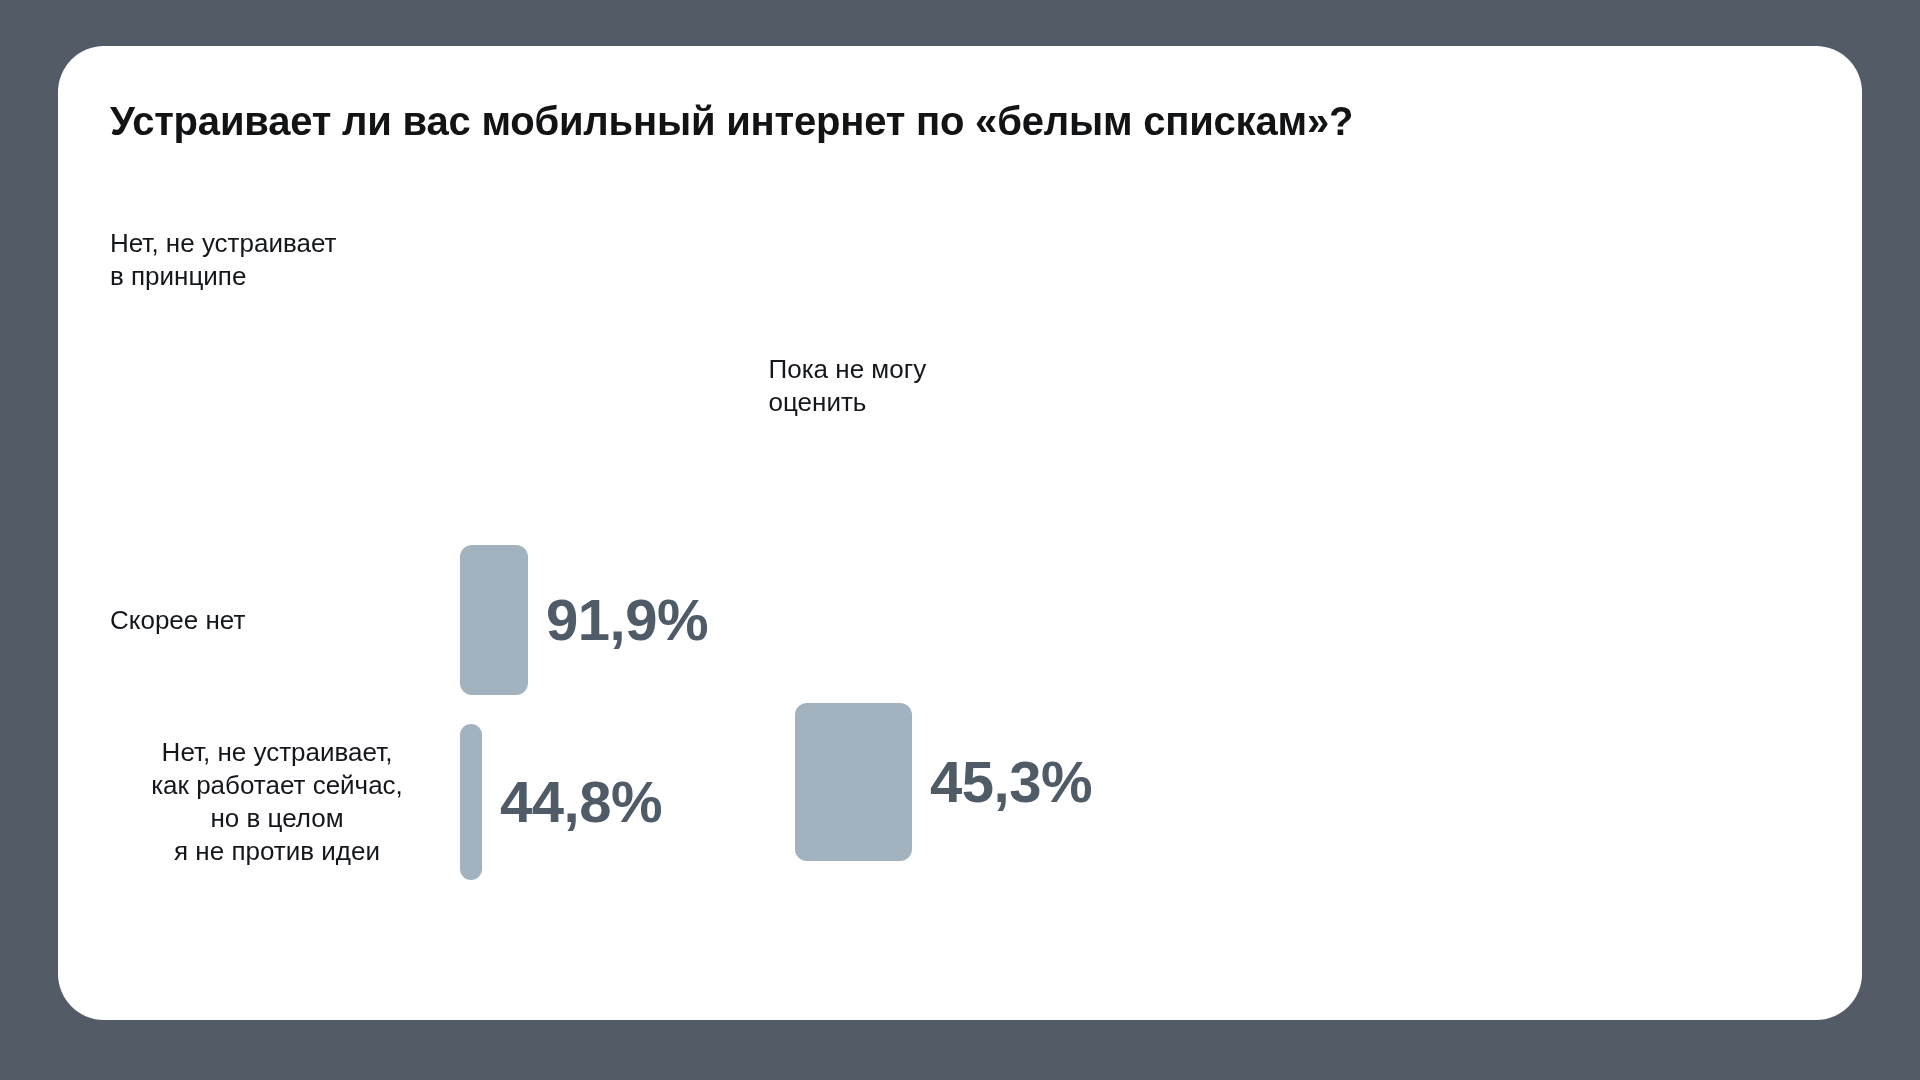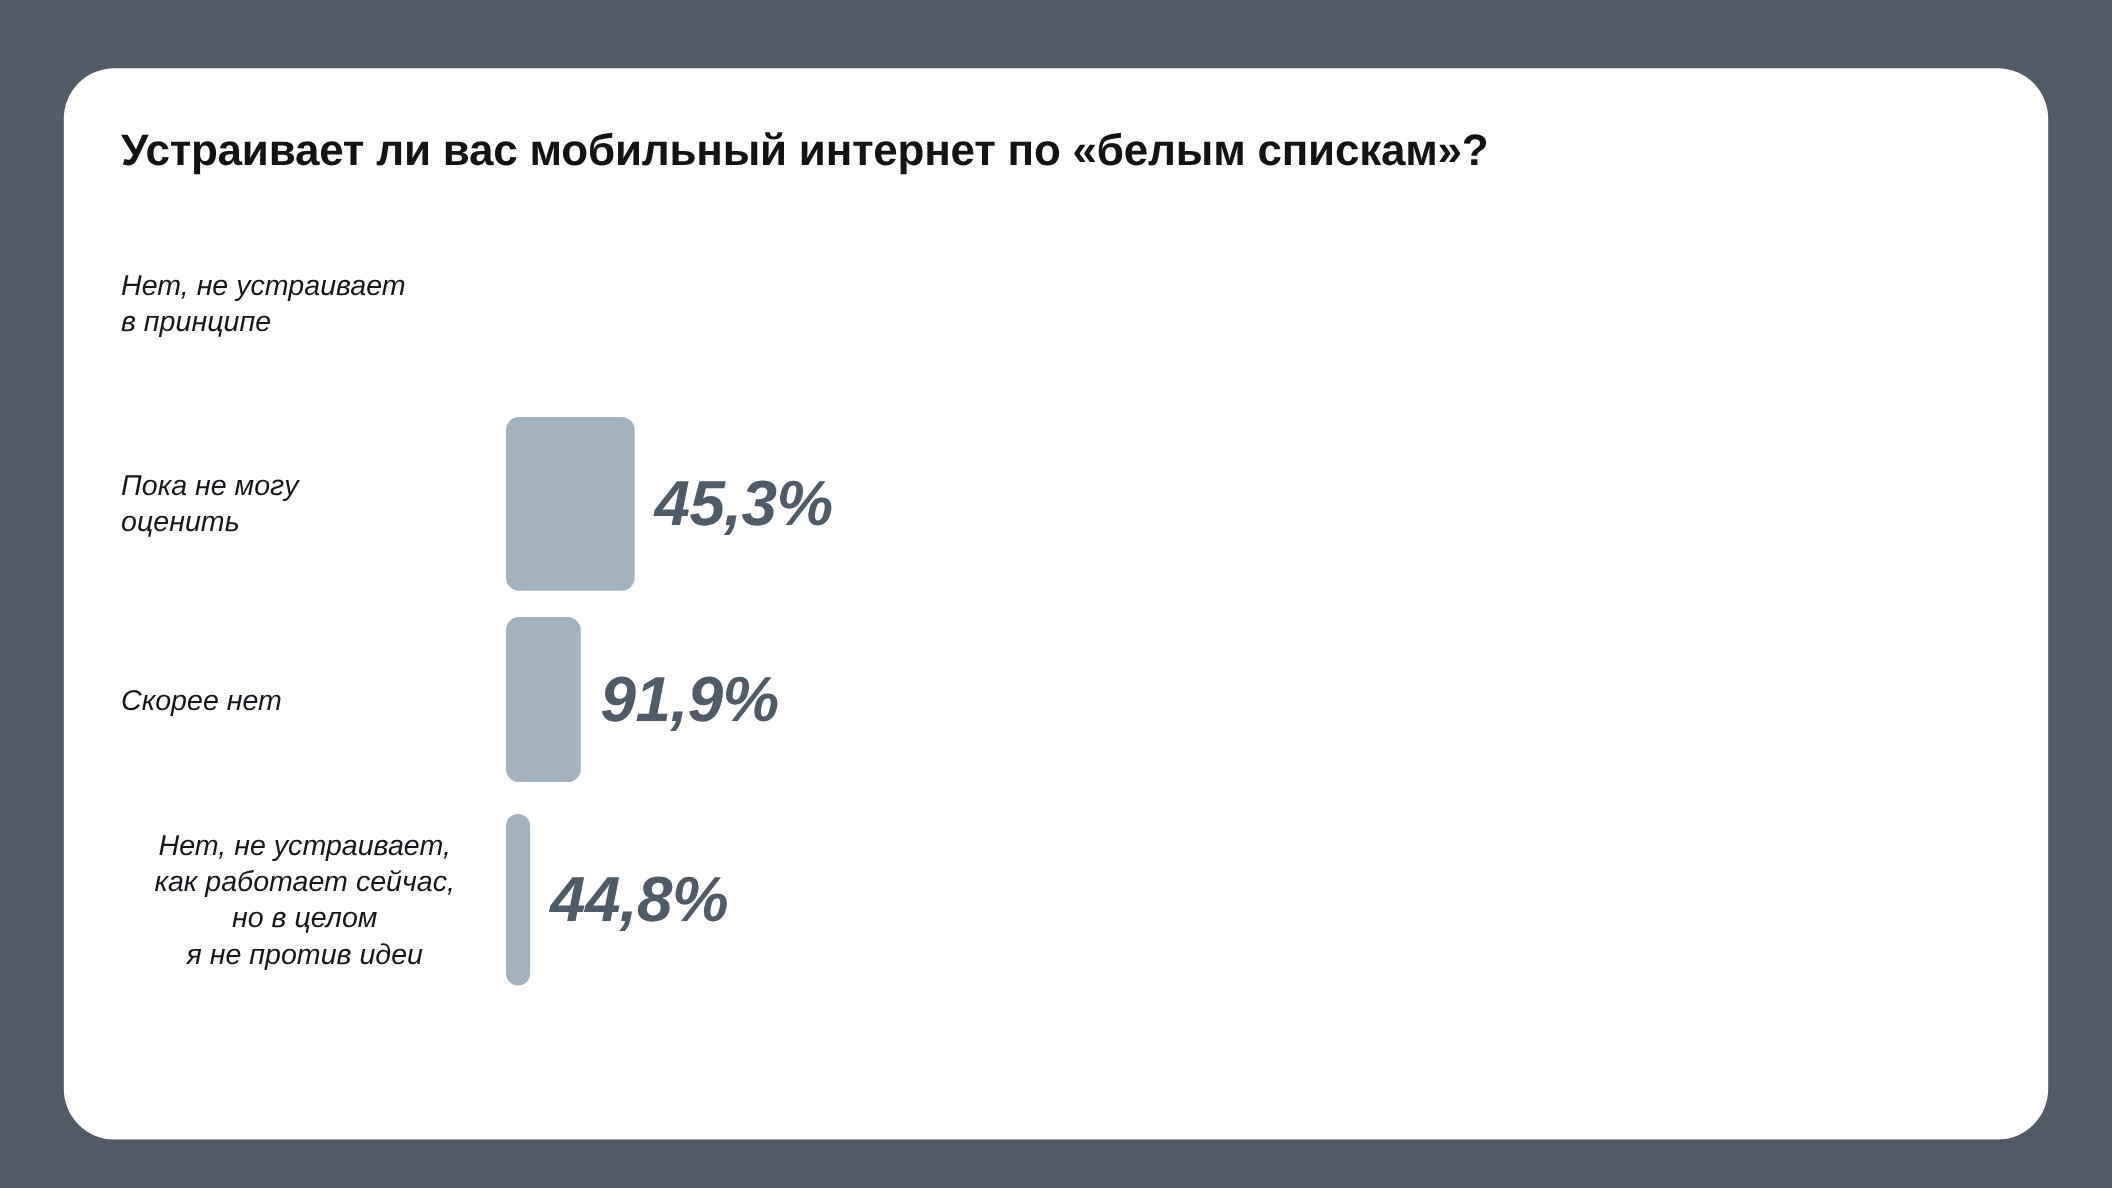--- a/index.html
+++ b/index.html
@@ -25,47 +25,45 @@
 
   .card {
     position: relative;
     width: 100%;
     height: 100%;
     background: #ffffff;
     border-radius: 46px;
     box-sizing: border-box;
     padding: 52px 85px 46px 52px;
     overflow: hidden;
-    margin-top: 16px;
   }
 
   .chart-title {
     font-size: 40px;
     font-weight: 700;
     color: #111315;
     letter-spacing: -0.2px;
     line-height: 1.18;
     margin: 0 0 10px 0;
     white-space: nowrap;
   }
 
   .plot {
     position: relative;
     margin-top: 22px;
-    font-style: italic;
   }
 
   .row {
     display: flex;
     align-items: center;
     width: 100%;
   }
 
   .row-cat-1 { height: 186px; }
-  .row-cat-2 { height: 178px; }
+  .row-cat-2 { height: 178px; flex-direction: column; }
   .row-cat-3 { height: 178px; }
   .row-cat-4 { height: 186px; text-align: center; }
 
   .cat-label {
     flex: 0 0 350px;
     width: 350px;
     box-sizing: border-box;
     padding-right: 16px;
     font-size: 26px;
     line-height: 1.28;

